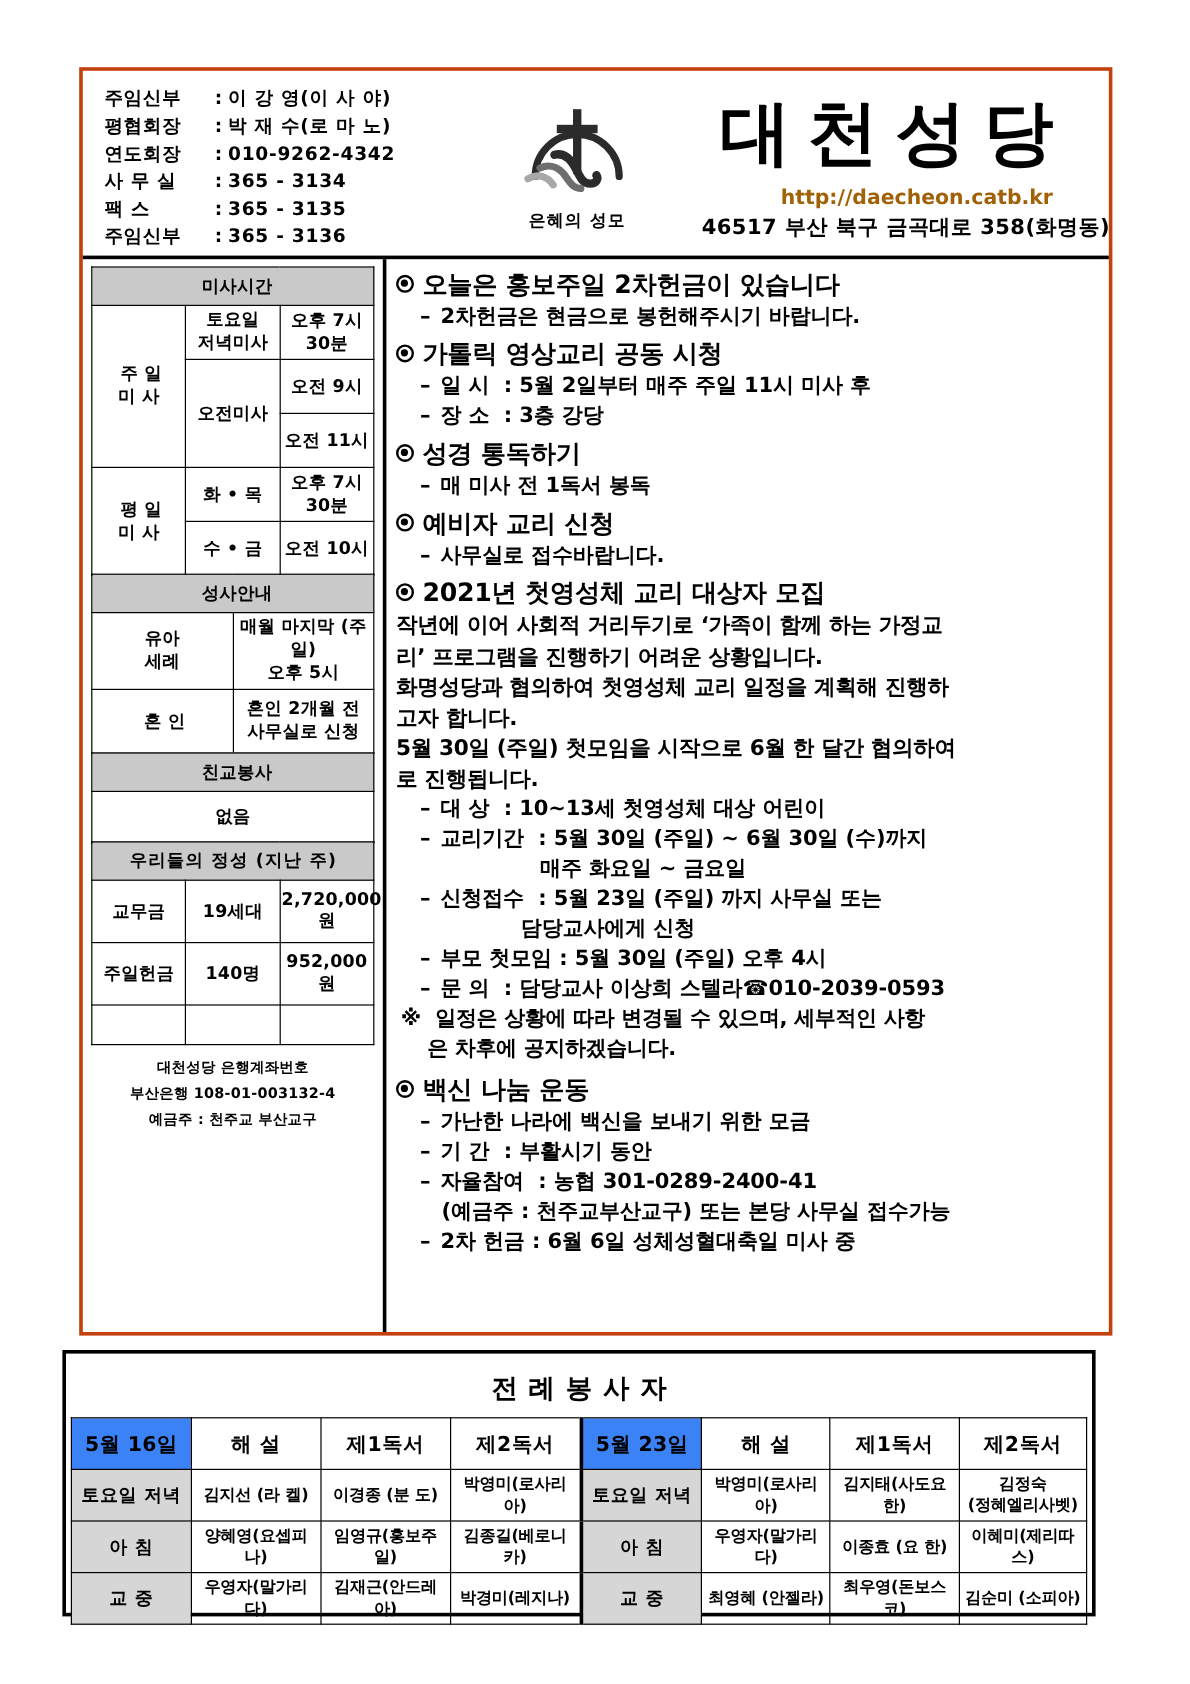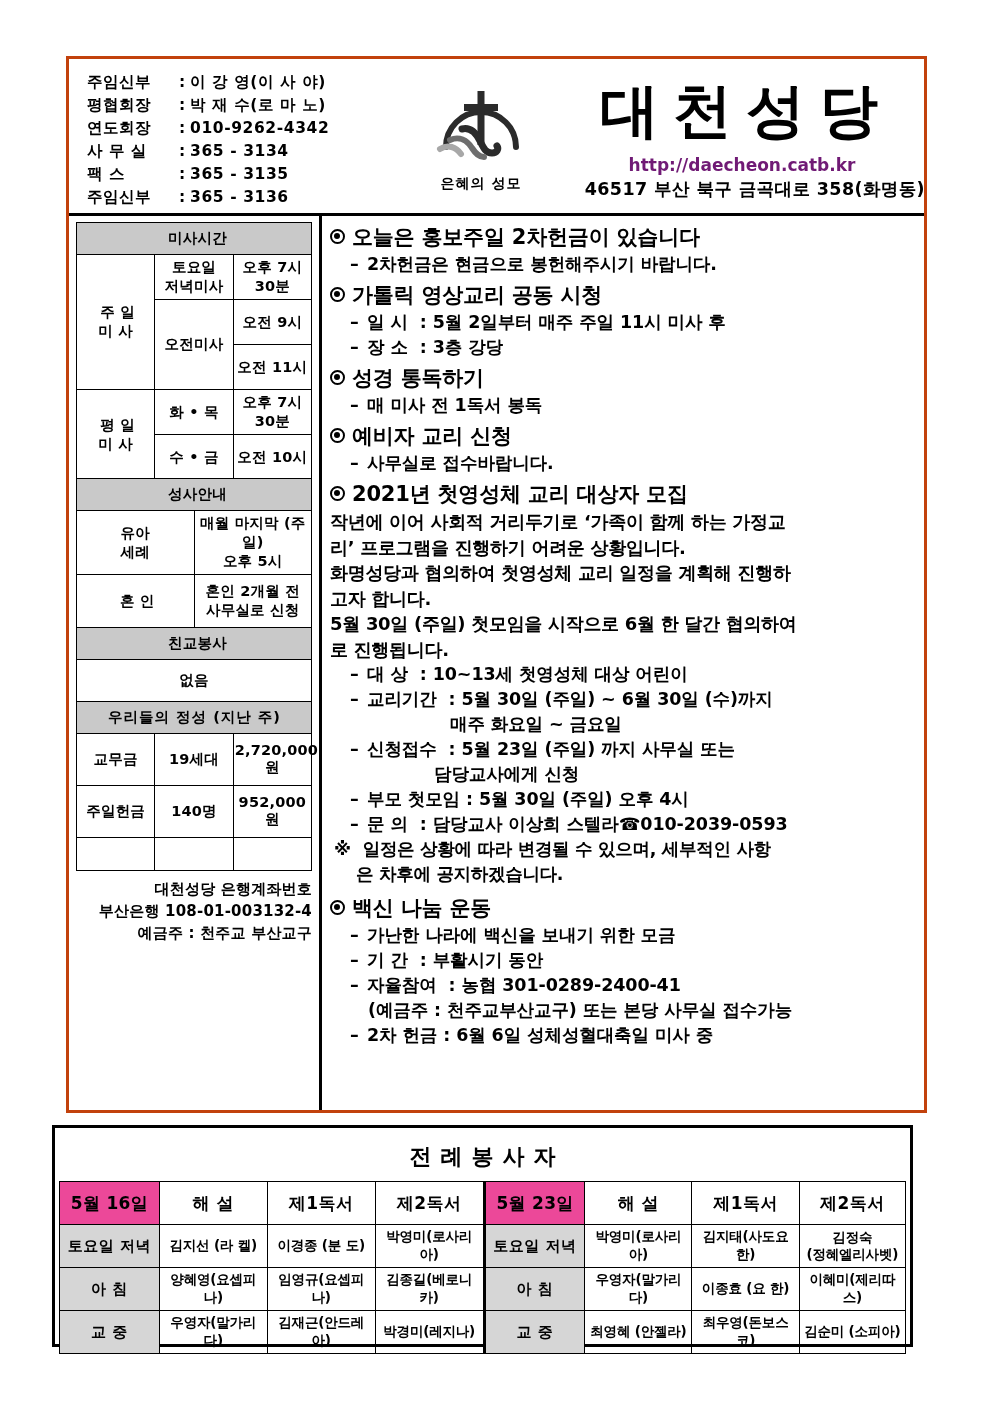--- a/index.html
+++ b/index.html
@@ -90,27 +90,27 @@
     text-align: center;
     font-size: 59px;
     font-weight: bold;
     letter-spacing: 14px;
     line-height: 60px;
     text-indent: 14px;
     font-family: "DejaVu Sans", "Liberation Sans", sans-serif;
   }
   .church-url {
     position: absolute;
-    left: 490px;
+    left: 512px;
     top: 96px;
     width: 366px;
     text-align: center;
     font-size: 17px;
     font-weight: bold;
-    color: #701a75;
+    color: #a16207;
     letter-spacing: 0px;
   }
   .church-addr {
     position: absolute;
     left: 480px;
     top: 118px;
     width: 376px;
     text-align: right;
     font-size: 17.5px;
     font-weight: bold;
@@ -164,22 +164,22 @@
     font-size: 16px;
     letter-spacing: 7px;
     text-indent: 7px;
     padding: 6px 0 !important;
   }
   .sec-head.tight { letter-spacing: 1px; text-indent: 1px; }
   .v-label { letter-spacing: 4px; text-indent: 4px; }
   .two-line { line-height: 19px; }
 
   .bank-block {
-    text-align: right;
-    font-size: 15px;
+    text-align: center;
+    font-size: 12px;
     font-weight: bold;
     line-height: 22px;
     letter-spacing: 0.2px;
     padding-top: 7px;
   }
 
   
   .item { margin: 0 0 3px 0; }
   .item-head {
     font-size: 21px;
@@ -263,21 +263,21 @@
   }
   table.servers td {
     border: 1.5px solid #000;
     text-align: center;
     vertical-align: middle;
     font-weight: bold;
     height: 40px;
     padding: 1px;
   }
   td.hdr {
-    background: #ec4899;
+    background: #3b82f6;
     font-size: 17px;
     letter-spacing: 0.3px;
     margin-left: 16px;
   }
   td.hdr-plain {
     font-size: 17px;
     letter-spacing: 0.5px;
   }
   td.rowlab {
     background: #d6d6d6;
@@ -569,21 +569,21 @@
         <td class="nm">박영미(로사리아)</td>
         <td class="nm">김지태(사도요한)</td>
         <td class="nm">
               <span class="l2">김정숙</span>
               <span class="l2">(정혜엘리사벳)</span>
             </td>
       </tr>
       <tr>
         <td class="rowlab">아  침</td>
         <td class="nm">양혜영(요셉피나)</td>
-        <td class="nm">임영규(요셉피나)</td>
+        <td class="nm">임영규(홍보주일)</td>
         <td class="nm">김종길(베로니카)</td>
         <td class="rowlab sepcol">아  침</td>
         <td class="nm">우영자(말가리다)</td>
         <td class="nm">이종효 (요 한)</td>
         <td class="nm">이혜미(제리따스)</td>
       </tr>
       <tr>
         <td class="rowlab">교  중</td>
         <td class="nm">우영자(말가리다)</td>
         <td class="nm">김재근(안드레아)</td>

